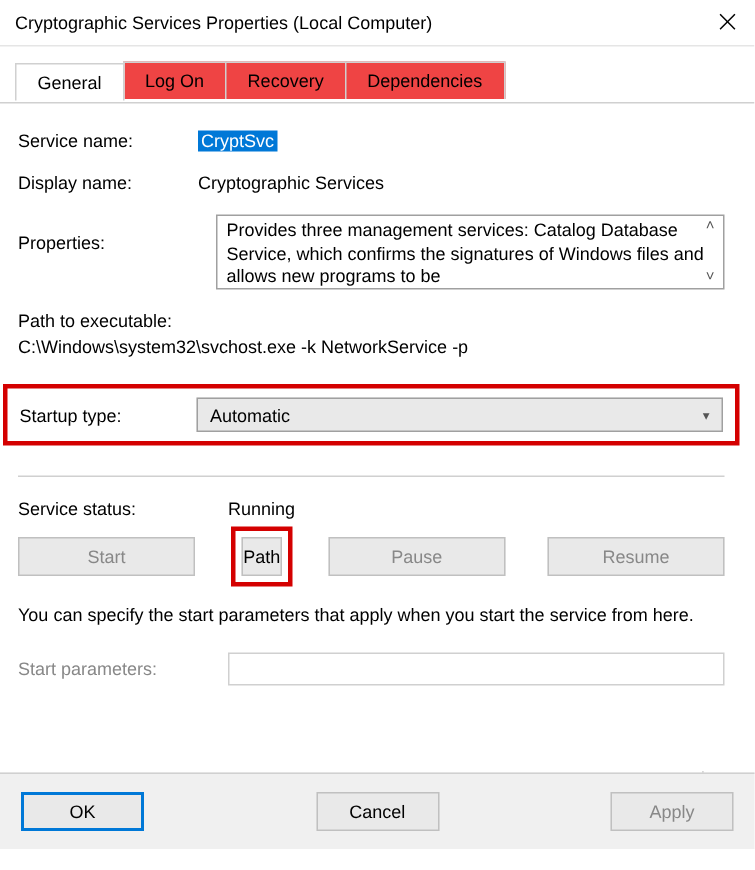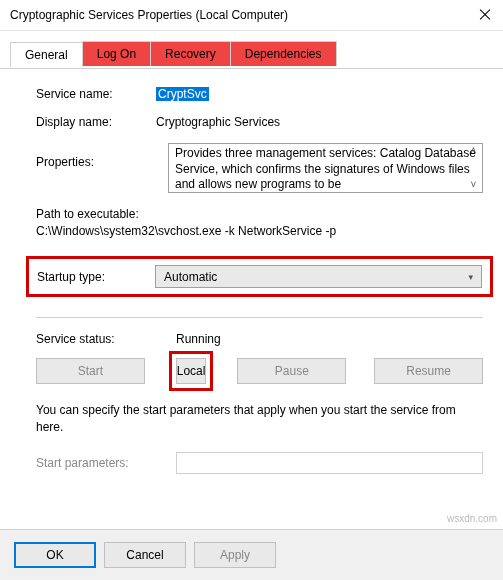--- a/index.html
+++ b/index.html
@@ -51,21 +51,21 @@
       cursor: default;
     }
     .tab.active {
       background: #fff;
       z-index: 2;
       top: 1px;
     }
     .tab:not(.active) { background: #ef4444; }
 
     .content {
-      padding: 18px 20px 10px 36px;
+      padding: 18px 20px 10px 12px;
     }
     .row {
       display: flex;
       align-items: center;
       margin-bottom: 14px;
     }
     .row.labelrow .label { width: 120px; }
     .selected-text {
       background: #0078d7;
       color: #fff;
@@ -157,25 +157,25 @@
     .start-params .label { width: 140px; }
     .start-params input {
       flex: 1; height: 22px;
       border: 1px solid #d0d0d0;
       background: #fff;
       padding: 0 4px;
     }
 
     .footer {
       position: absolute;
-      bottom: 0; left: 0; right: 0;
+      bottom: 14px; left: 0; right: 0;
       border-top: 1px solid #d0d0d0;
       padding: 12px 14px;
       display: flex;
-      justify-content: flex-start;
+      justify-content: space-between;
       gap: 8px;
       background: #f0f0f0;
     }
     .footer .btn {
       flex: 0 0 82px;
     }
     .footer .btn.primary {
       border: 2px solid #0078d7;
       color: #000;
     }
@@ -237,21 +237,21 @@
   <hr class="hr">
 
   <div class="status-row">
     <span class="label">Service status:</span>
     <span>Running</span>
   </div>
 
   <div class="btn-row">
     <div class="btn">Start</div>
     <div class="stop-wrap">
-      <div class="btn enabled">Local</div>
+      <div class="btn enabled">Path</div>
     </div>
     <div class="btn">Pause</div>
     <div class="btn">Resume</div>
   </div>
 
   <div class="info-text">You can specify the start parameters that apply when you start the service from here.</div>
 
   <div class="start-params">
     <span class="label">Start parameters:</span>
     <input type="text" disabled="" value="" style="">

